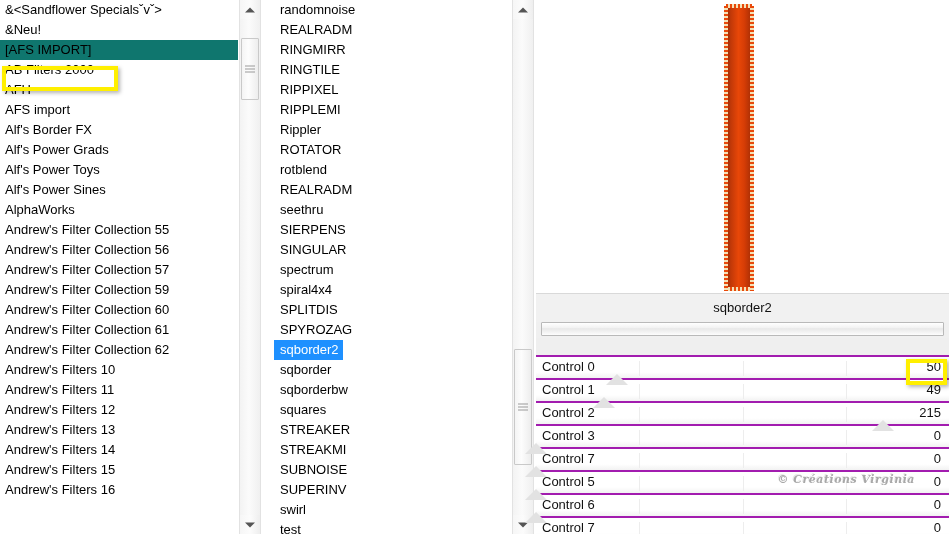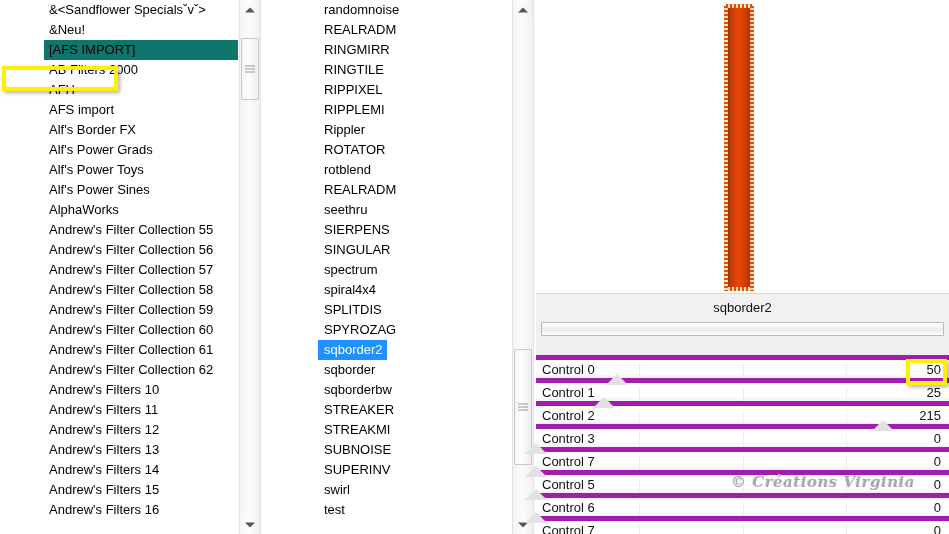--- a/index.html
+++ b/index.html
@@ -9,21 +9,21 @@
     font-family:"Liberation Sans", sans-serif;
     font-size:13px;
     color:#000;
     overflow:hidden;
     position:relative;
   }
   .app{position:absolute;left:0;top:0;width:949px;height:534px;}
 
   
   .pane{position:absolute;top:0;bottom:0;background:#fff;overflow:hidden;}
-  .list{position:absolute;left:0;top:0;right:0;bottom:0;overflow:hidden;margin-left:44px;}
+  .list{position:absolute;left:0;top:0;right:0;bottom:0;overflow:hidden;}
   .row{
     height:20px;line-height:20px;
     white-space:nowrap;overflow:hidden;
     padding-left:4px;
     font-size:13px;
   }
   .row.sel-gray{background:#0f766e;}
   .row.sel-blue{background:#1e90ff;color:#fff;}
 
   
@@ -86,39 +86,39 @@
     position:absolute;left:5px;right:5px;top:28px;height:14px;
     background:linear-gradient(to bottom,#f7f7f7,#e9e9e9,#fdfdfd);
     border:1px solid #b9b9b9;box-sizing:border-box;border-radius:1px;
   }
   .progress .sheen{position:absolute;left:0;top:0;right:0;height:5px;
     background:linear-gradient(to bottom,#ffffff,#f2f2f2);}
   .spacer{position:absolute;left:0;right:0;top:44px;height:17px;background:#efefef;}
 
   .ctrls{position:absolute;left:0;right:0;top:61px;bottom:0;}
   .ctrl{position:relative;height:23px;box-sizing:border-box;
-    border-top:5px solid #a21caf;background:#ffffff;}
+    border-top:2px solid #a21caf;background:#ffffff;}
   .ctrl .track{position:absolute;left:0;right:0;top:0;bottom:0;
     background:linear-gradient(to bottom,#ffffff 0%,#ffffff 72%,#f2f2f2 100%);}
   .ctrl .tick{position:absolute;top:4px;width:1px;height:15px;background:#ededed;}
   .ctrl .lbl{position:absolute;left:6px;top:2px;font-size:13px;color:#111;z-index:3;}
   .ctrl .val{position:absolute;right:8px;top:2px;font-size:13px;color:#111;z-index:3;text-align:right;}
   .thumb{position:absolute;bottom:-7px;width:0;height:0;z-index:2;
     border-left:11px solid transparent;border-right:11px solid transparent;
     border-bottom:11px solid #e2e2e2;}
 
   
   .annot{position:absolute;border:4px solid #ffef00;box-sizing:border-box;z-index:50;
     box-shadow:2px 2px 4px rgba(0,0,0,.30);}
 
   
   .watermark{
     position:absolute;right:34px;top:473px;z-index:60;
     font-family:"DejaVu Serif", serif;
-    font-style:italic;font-weight:bold;font-size:15px;
+    font-style:italic;font-weight:bold;font-size:11px;
     color:#9a9a9a;
     text-shadow:1px 1px 0 #ffffff, -1px -1px 0 #e4e4e4;
     letter-spacing:.5px;white-space:nowrap;opacity:.85;
   }
 </style>
 </head>
 <body>
 
 <div class="app">
 
@@ -131,21 +131,20 @@
         <div class="row"><span class="txt">AFH</span></div>
         <div class="row"><span class="txt">AFS import</span></div>
         <div class="row"><span class="txt">Alf's Border FX</span></div>
         <div class="row"><span class="txt">Alf's Power Grads</span></div>
         <div class="row"><span class="txt">Alf's Power Toys</span></div>
         <div class="row"><span class="txt">Alf's Power Sines</span></div>
         <div class="row"><span class="txt">AlphaWorks</span></div>
         <div class="row"><span class="txt">Andrew's Filter Collection 55</span></div>
         <div class="row"><span class="txt">Andrew's Filter Collection 56</span></div>
         <div class="row"><span class="txt">Andrew's Filter Collection 57</span></div>
-        <div class="row"><span class="txt">Andrew's Filter Collection 58</span></div>
         <div class="row"><span class="txt">Andrew's Filter Collection 59</span></div>
         <div class="row"><span class="txt">Andrew's Filter Collection 60</span></div>
         <div class="row"><span class="txt">Andrew's Filter Collection 61</span></div>
         <div class="row"><span class="txt">Andrew's Filter Collection 62</span></div>
         <div class="row"><span class="txt">Andrew's Filters 10</span></div>
         <div class="row"><span class="txt">Andrew's Filters 11</span></div>
         <div class="row"><span class="txt">Andrew's Filters 12</span></div>
         <div class="row"><span class="txt">Andrew's Filters 13</span></div>
         <div class="row"><span class="txt">Andrew's Filters 14</span></div>
         <div class="row"><span class="txt">Andrew's Filters 15</span></div>
@@ -184,20 +183,21 @@
         <div class="row"><span class="txt">seethru</span></div>
         <div class="row"><span class="txt">SIERPENS</span></div>
         <div class="row"><span class="txt">SINGULAR</span></div>
         <div class="row"><span class="txt">spectrum</span></div>
         <div class="row"><span class="txt">spiral4x4</span></div>
         <div class="row"><span class="txt">SPLITDIS</span></div>
         <div class="row"><span class="txt">SPYROZAG</span></div>
         <div class="rowwrap"><div class="row sel-blue">sqborder2</div></div>
         <div class="row"><span class="txt">sqborder</span></div>
         <div class="row"><span class="txt">sqborderbw</span></div>
+        <div class="row"><span class="txt">squares</span></div>
         <div class="row"><span class="txt">STREAKER</span></div>
         <div class="row"><span class="txt">STREAKMI</span></div>
         <div class="row"><span class="txt">SUBNOISE</span></div>
         <div class="row"><span class="txt">SUPERINV</span></div>
         <div class="row"><span class="txt">swirl</span></div>
         <div class="row"><span class="txt">test</span></div>
       </div>
   </div>
 
   <div class="vscroll" id="filtScroll">
@@ -240,21 +240,21 @@
           <div class="lbl">Control 0</div>
           <div class="val">50</div>
         </div>
         <div class="ctrl">
           <div class="track"></div>
           <div class="tick" style="left: 25%;"></div>
           <div class="tick" style="left: 50%;"></div>
           <div class="tick" style="left: 75%;"></div>
           <div class="thumb" style="left: calc(16.5% - 11px);"></div>
           <div class="lbl">Control 1</div>
-          <div class="val">25</div>
+          <div class="val">49</div>
         </div>
         <div class="ctrl">
           <div class="track"></div>
           <div class="tick" style="left: 25%;"></div>
           <div class="tick" style="left: 50%;"></div>
           <div class="tick" style="left: 75%;"></div>
           <div class="thumb" style="left: calc(84% - 11px);"></div>
           <div class="lbl">Control 2</div>
           <div class="val">215</div>
         </div>

